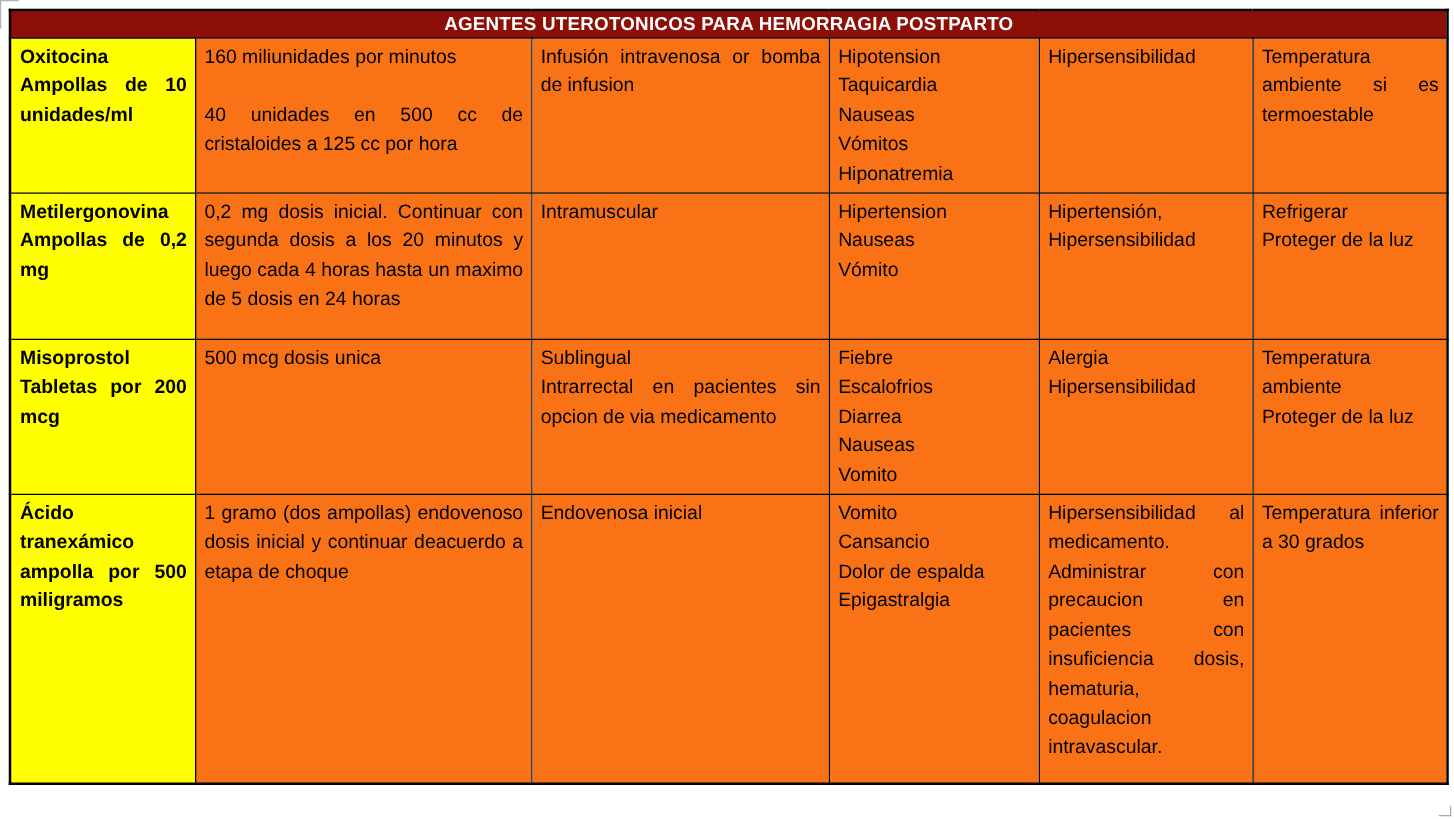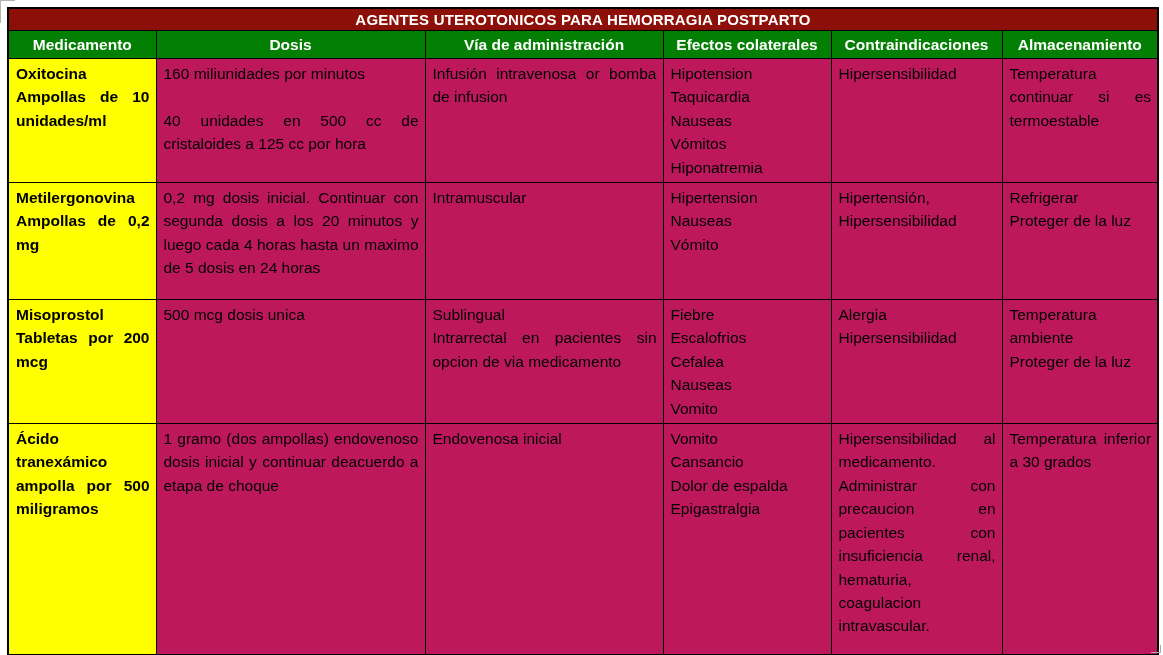--- a/index.html
+++ b/index.html
@@ -54,21 +54,21 @@
     font-weight: bold;
     font-size: 15.5px;
     text-align: center;
     vertical-align: middle;
     padding: 2px 4px;
   }
   tr.body-row { }
   tr.body-row.r0, tr.body-row.r1, tr.body-row.r2 { height: 117px; }
   tr.body-row.r3 { height: 231px; }
   td.cell {
-    background: #be185d;
+    background: #f97316;
     color: var(--body-text, #000);
     font-size: 15.5px;
     line-height: 23.4px;
     padding: 3px 6px 3px 7px;
     text-align: justify;
   }
   td.cell .para { margin: 0; text-align: justify; }
   td.cell-medicamento {
     background: var(--med-bg, #FFFF00);
     font-weight: bold;
@@ -95,28 +95,20 @@
         <col class="c1">
         <col class="c2">
         <col class="c3">
         <col class="c4">
         <col class="c5">
     </colgroup>
     <thead>
       <tr class="title-row">
         <th class="table-title" colspan="6">AGENTES UTEROTONICOS PARA HEMORRAGIA POSTPARTO</th>
       </tr>
-      <tr class="header-row">
-        <th class="col-header">Medicamento</th>
-        <th class="col-header">Dosis</th>
-        <th class="col-header">Vía de administración</th>
-        <th class="col-header">Efectos colaterales</th>
-        <th class="col-header">Contraindicaciones</th>
-        <th class="col-header">Almacenamiento</th>
-      </tr>
     </thead>
     <tbody id="table-body">
         <tr class="body-row r0">
           <td class="cell cell-medicamento">
             <div class="para">Oxitocina Ampollas de 10 unidades/ml</div>
           </td>
           <td class="cell cell-dosis">
             <div class="para">160 miliunidades por minutos</div>
             <div class="para">&nbsp;</div>
             <div class="para">40 unidades en 500 cc de cristaloides a 125 cc por hora</div>
@@ -128,21 +120,21 @@
             <div class="para">Hipotension</div>
             <div class="para">Taquicardia</div>
             <div class="para">Nauseas</div>
             <div class="para">Vómitos</div>
             <div class="para">Hiponatremia</div>
           </td>
           <td class="cell cell-contraindicaciones">
             <div class="para">Hipersensibilidad</div>
           </td>
           <td class="cell cell-almacenamiento">
-            <div class="para">Temperatura continuar si es termoestable</div>
+            <div class="para">Temperatura ambiente si es termoestable</div>
           </td>
         </tr>
         <tr class="body-row r1">
           <td class="cell cell-medicamento">
             <div class="para">Metilergonovina Ampollas de 0,2 mg</div>
           </td>
           <td class="cell cell-dosis">
             <div class="para">0,2 mg dosis inicial. Continuar con segunda dosis a los 20 minutos y luego cada 4 horas hasta un maximo de 5 dosis en 24 horas</div>
           </td>
           <td class="cell cell-via-administracion">
@@ -169,21 +161,21 @@
           <td class="cell cell-dosis">
             <div class="para">500 mcg  dosis unica</div>
           </td>
           <td class="cell cell-via-administracion">
             <div class="para">Sublingual</div>
             <div class="para">Intrarrectal en pacientes sin opcion de via medicamento</div>
           </td>
           <td class="cell cell-efectos-colaterales">
             <div class="para">Fiebre</div>
             <div class="para">Escalofrios</div>
-            <div class="para">Cefalea</div>
+            <div class="para">Diarrea</div>
             <div class="para">Nauseas</div>
             <div class="para">Vomito</div>
           </td>
           <td class="cell cell-contraindicaciones">
             <div class="para">Alergia</div>
             <div class="para">Hipersensibilidad</div>
           </td>
           <td class="cell cell-almacenamiento">
             <div class="para">Temperatura ambiente</div>
             <div class="para">Proteger de la luz</div>
@@ -199,21 +191,21 @@
           <td class="cell cell-via-administracion">
             <div class="para">Endovenosa inicial</div>
           </td>
           <td class="cell cell-efectos-colaterales">
             <div class="para">Vomito</div>
             <div class="para">Cansancio</div>
             <div class="para">Dolor de espalda</div>
             <div class="para">Epigastralgia</div>
           </td>
           <td class="cell cell-contraindicaciones">
-            <div class="para">Hipersensibilidad al medicamento. Administrar con precaucion en pacientes con insuficiencia renal, hematuria, coagulacion intravascular.</div>
+            <div class="para">Hipersensibilidad al medicamento. Administrar con precaucion en pacientes con insuficiencia dosis, hematuria, coagulacion intravascular.</div>
           </td>
           <td class="cell cell-almacenamiento">
             <div class="para">Temperatura inferior a 30 grados</div>
           </td>
         </tr>
       </tbody>
   </table>
 
   <div class="corner-br"></div>
 </div>

